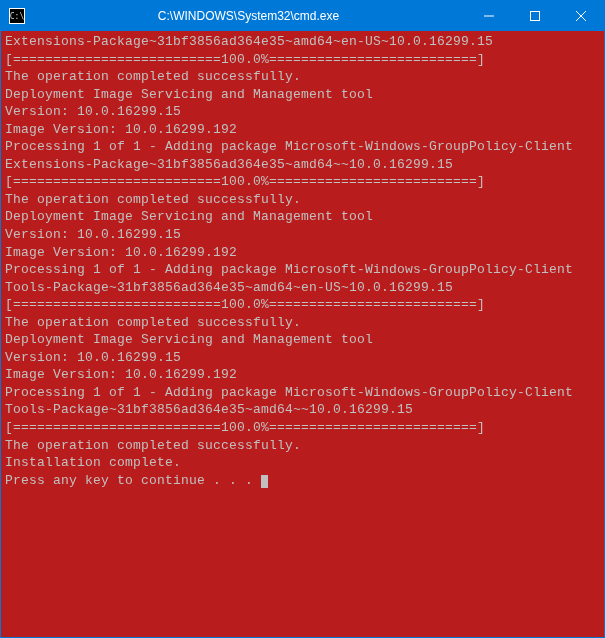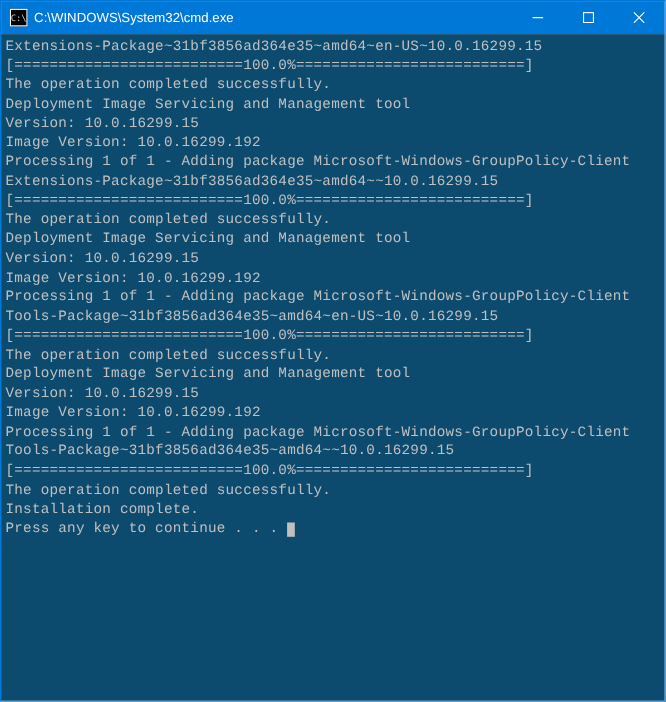--- a/index.html
+++ b/index.html
@@ -36,37 +36,38 @@
       display: flex;
       align-items: center;
       justify-content: center;
       font-size: 8px;
       color: #ccc;
       font-family: monospace;
     }
     .titlebar-title {
       flex: 1;
       white-space: nowrap;
+      text-align: center;
     }
     .titlebar-controls {
       display: flex;
       height: 100%;
     }
     .titlebar-btn {
       width: 46px;
       height: 100%;
       display: flex;
       align-items: center;
       justify-content: center;
       color: #fff;
     }
     .titlebar-btn svg { display: block; }
     .terminal {
       flex: 1;
-      background: #0c4a6e;
+      background: #b91c1c;
       color: #c0c0c0;
       font-size: 13px;
       line-height: 1.35;
       padding: 2px 4px;
       white-space: pre;
       overflow: hidden;
       letter-spacing: 0.2px;
     }
     .terminal .line { display: block; }
     .cursor {

